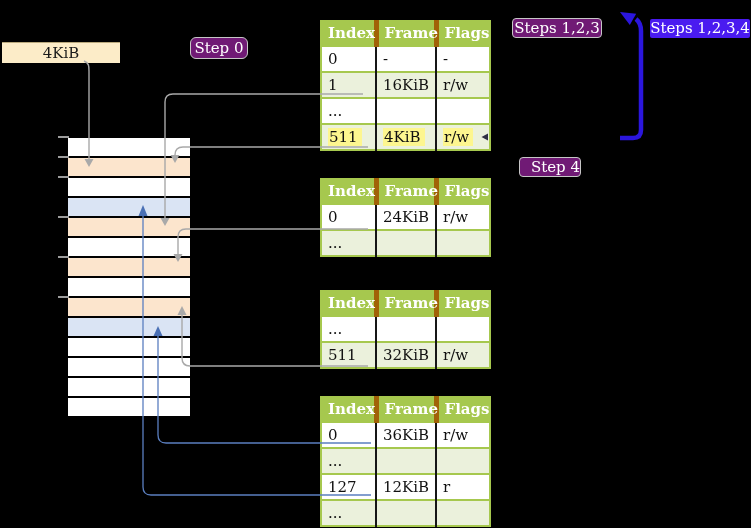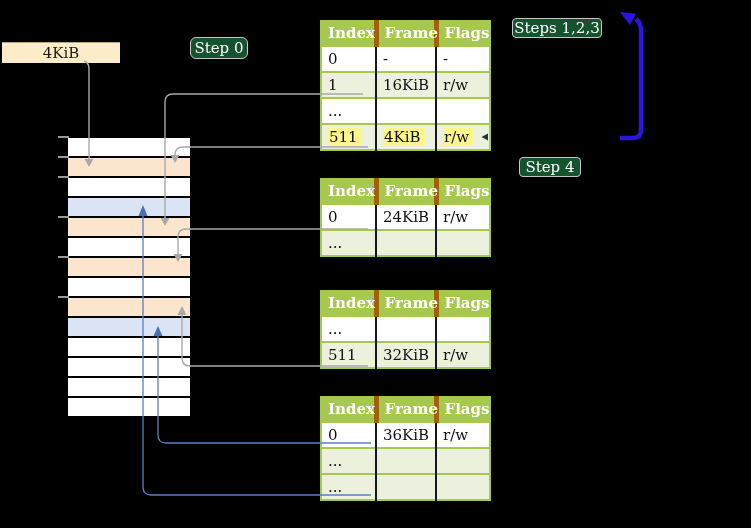--- a/index.html
+++ b/index.html
@@ -3,26 +3,26 @@
 <meta charset="utf-8">
 <style>
   html,body{margin:0;padding:0;background:#000;}
   .canvas{position:relative;width:751px;height:528px;background:#000;overflow:hidden;
           font-family:"DejaVu Serif",serif;}
   
   .wheat{position:absolute;left:2px;top:42px;width:118px;height:20px;background:#fcecc8;
          border-top:1px solid #b9a87c;color:#1a1a1a;font-size:15px;line-height:20px;text-align:center;}
   
   .badge{position:absolute;color:#fff;font-size:15px;text-align:center;}
-  .badge.red{background:#14532d;border:1px solid #c6c6c6;border-radius:4px;}
+  .badge.red{background:#701a75;border:1px solid #c6c6c6;border-radius:4px;}
   .badge.purple{background:#4a1bf0;border-radius:2px;}
   #b-step0{left:190px;top:37px;width:56px;height:20px;line-height:20px;border-radius:6px;}
   #b-steps123{left:512px;top:18px;width:88px;height:18px;line-height:18px;}
   #b-steps1234{left:650px;top:19px;width:100px;height:19px;line-height:19px;}
-  #b-step4{left:519px;top:157px;width:60px;height:18px;line-height:18px;}
+  #b-step4{left:519px;top:157px;width:60px;height:18px;line-height:18px;text-align:right;}
   
   .strip{position:absolute;left:68px;top:138px;width:122px;display:flex;flex-direction:column;gap:2px;}
   .frow{height:18px;}
   .tick{position:absolute;left:58px;width:11px;height:2px;background:#9c9c9c;}
   
   .ptable{position:absolute;left:320px;width:169px;border-collapse:collapse;table-layout:fixed;
           background:#fff;font-size:15px;color:#111;border:2px solid #a6c84e;}
   .ptable col.c1{width:55px}.ptable col.c2{width:60px}.ptable col.c3{width:54px}
   .ptable th{background:#a6c84e;color:#fff;font-weight:bold;text-align:left;
              padding:1px 0 2px 6px;line-height:20px;border-bottom:2px solid #a6c84e;font-size:15px;}
@@ -37,20 +37,21 @@
 </style>
 </head>
 <body>
 
 <div class="canvas">
 
   <div class="wheat">4KiB</div>
 
   <div class="badge red" id="b-step0">Step 0</div>
   <div class="badge red" id="b-steps123">Steps 1,2,3</div>
+  <div class="badge purple" id="b-steps1234">Steps 1,2,3,4</div>
   <div class="badge red" id="b-step4">Step 4</div>
 
   <div class="strip" id="memory-strip">
       <div class="frow" style="background: rgb(255, 255, 255);"></div>
       <div class="frow" style="background: rgb(252, 229, 205);"></div>
       <div class="frow" style="background: rgb(255, 255, 255);"></div>
       <div class="frow" style="background: rgb(218, 228, 244);"></div>
       <div class="frow" style="background: rgb(252, 229, 205);"></div>
       <div class="frow" style="background: rgb(255, 255, 255);"></div>
       <div class="frow" style="background: rgb(252, 229, 205);"></div>
@@ -178,20 +179,25 @@
     <tbody>
       <tr>
         <td>0</td>
         <td>36KiB</td>
         <td>r/w</td>
       </tr>
       <tr class="tint">
         <td>...</td>
         <td></td>
         <td></td>
+      </tr>
+      <tr>
+        <td>127</td>
+        <td>12KiB</td>
+        <td>r</td>
       </tr>
       <tr class="tint">
         <td>...</td>
         <td></td>
         <td></td>
       </tr>
     </tbody>
   </table>
 
   <svg class="overlay" width="751" height="528" viewBox="0 0 751 528">

